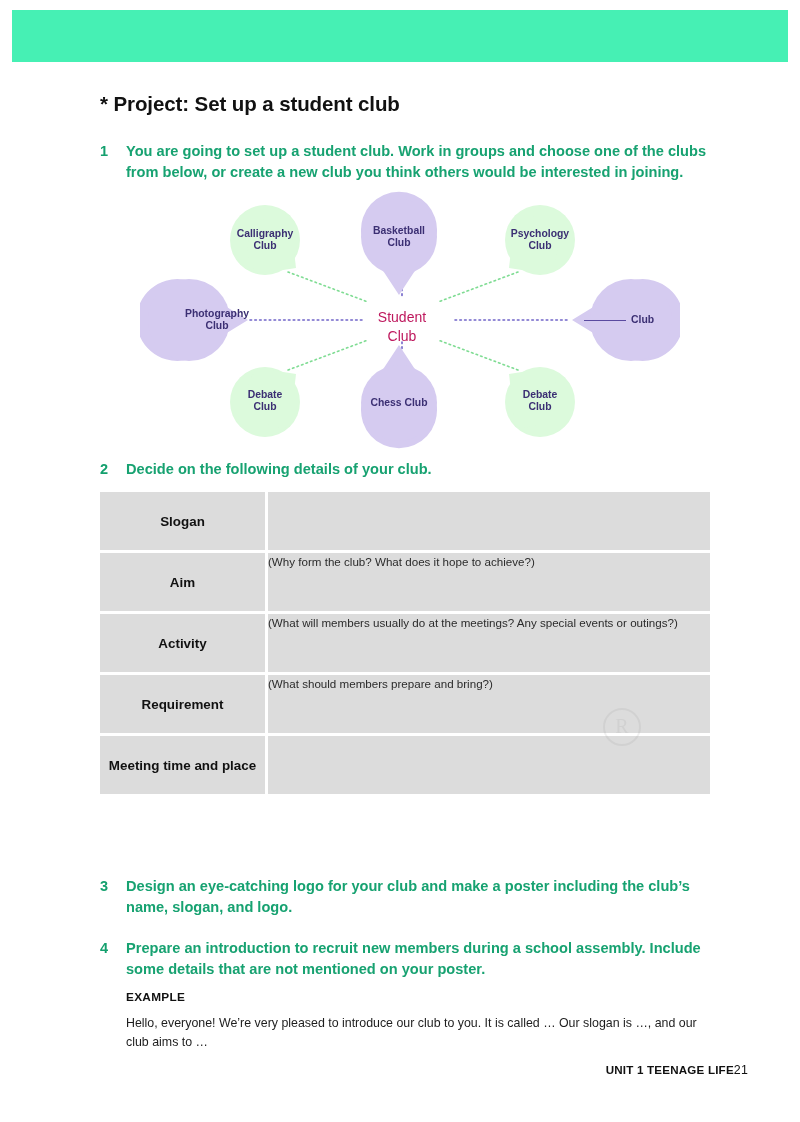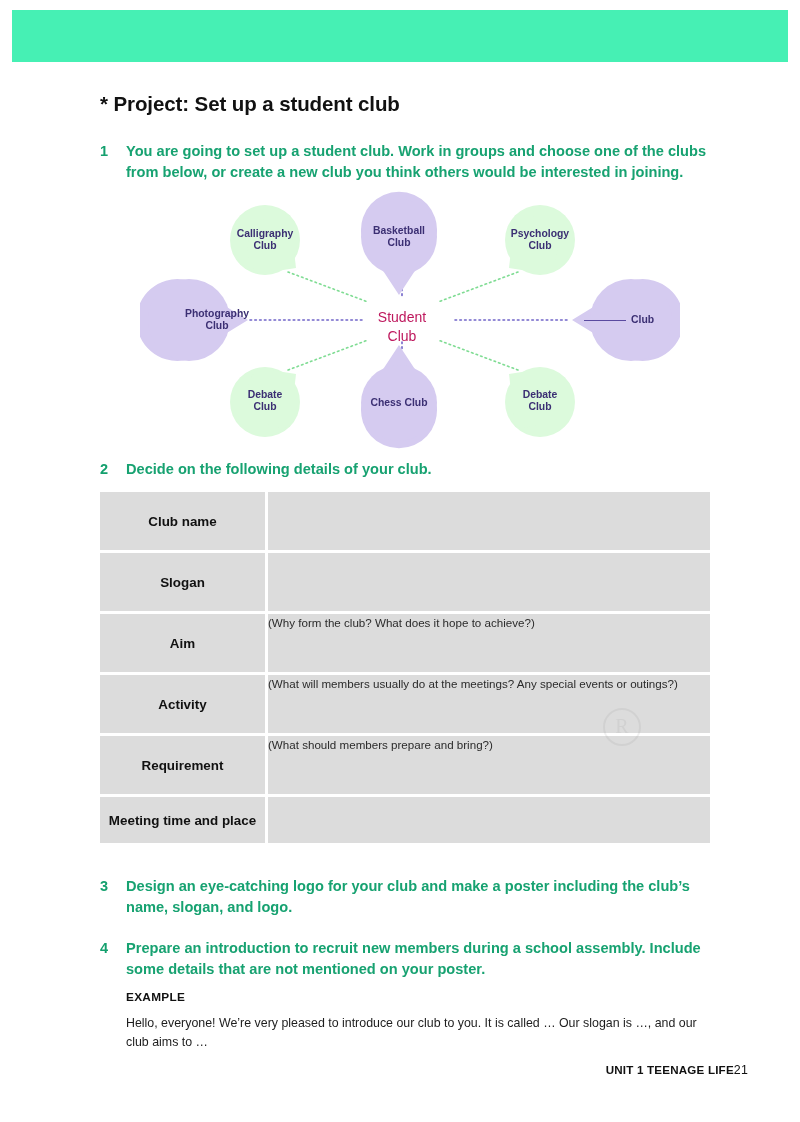--- a/index.html
+++ b/index.html
@@ -147,21 +147,21 @@
     padding: 9px 10px 0 10px;
     font-size: 11.6px;
     color: #2b2b2b;
     line-height: 17px;
   }
   .r1 td { height: 58px; }
   .r2 td { height: 58px; }
   .r3 td { height: 58px; }
   .r4 td { height: 58px; }
   .r5 td { height: 58px; }
-  .r6 td { height: 46px; }
+  .r6 td { height: 58px; }
 
   
   .watermark {
     position: absolute;
     left: 285px;
     top: 700px;
     width: 340px;
     height: 120px;
     pointer-events: none;
     opacity: 0.10;
@@ -345,24 +345,20 @@
     <div class="num">2</div>
     <div class="body">Decide on the following details of your club.</div>
   </div>
 
   <div class="watermark">
     <div class="wm-r">R</div>
   </div>
 
   <table class="club-table">
     <tbody>
-      <tr class="r1">
-        <td class="lbl-cell">Club name</td>
-        <td class="val-cell"></td>
-      </tr>
       <tr class="r2">
         <td class="lbl-cell">Slogan</td>
         <td class="val-cell"></td>
       </tr>
       <tr class="r3">
         <td class="lbl-cell">Aim</td>
         <td class="val-cell">(Why form the club? What does it hope to achieve?)</td>
       </tr>
       <tr class="r4">
         <td class="lbl-cell">Activity</td>

